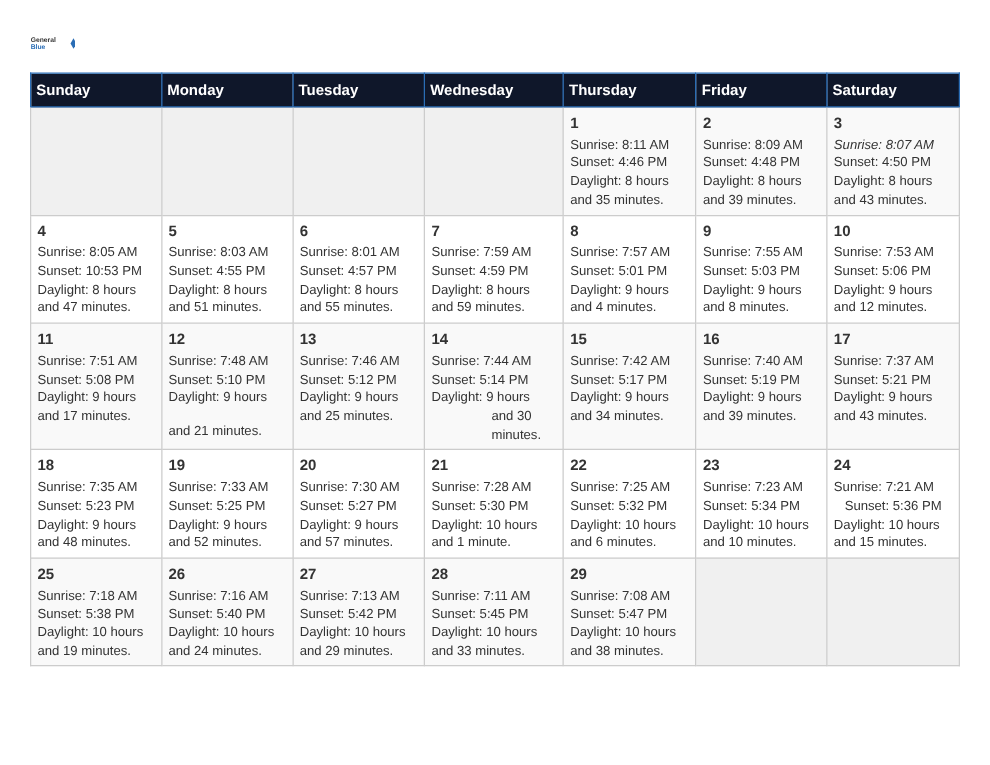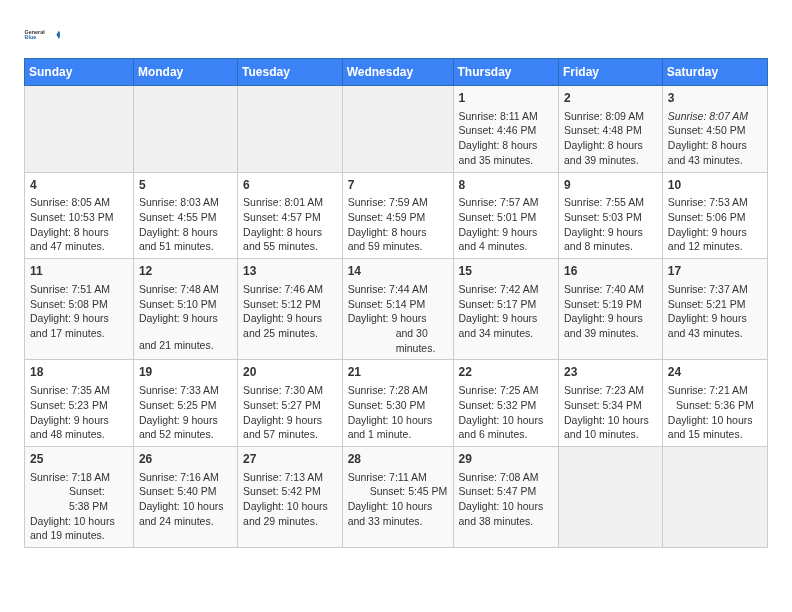--- a/index.html
+++ b/index.html
@@ -33,21 +33,21 @@
       font-size: 16px;
       color: #333;
       font-weight: normal;
     }
     table {
       width: 100%;
       border-collapse: collapse;
       font-size: 11px;
     }
     thead tr th {
-      background: #3b82f6;
+      background: #0f172a;
       color: #fff;
       padding: 6px 4px;
       text-align: left;
       font-size: 12px;
       font-weight: bold;
       border: 1px solid #2a6db5;
     }
     tbody tr td {
       border: 1px solid #ccc;
       vertical-align: top;
@@ -281,42 +281,42 @@
           <span style="display: block;">Sunrise: 7:21 AM</span>
           <span style="display: block; text-align: center;">Sunset: 5:36 PM</span>
           <span style="display: block;">Daylight: 10 hours</span>
           <span style="display: block;">and 15 minutes.</span>
         </td>
       </tr>
       <tr>
         <td>
           <span class="day-number">25</span>
           <span style="display: block;">Sunrise: 7:18 AM</span>
-          <span style="display: block; margin-left: 39px;">Sunset: 5:38 PM</span>
+          <span style="display: block;">Sunset: 5:38 PM</span>
           <span style="display: block;">Daylight: 10 hours</span>
           <span style="display: block;">and 19 minutes.</span>
         </td>
         <td>
           <span class="day-number">26</span>
           <span style="display: block;">Sunrise: 7:16 AM</span>
           <span style="display: block;">Sunset: 5:40 PM</span>
           <span style="display: block;">Daylight: 10 hours</span>
           <span style="display: block;">and 24 minutes.</span>
         </td>
         <td>
           <span class="day-number">27</span>
           <span style="display: block;">Sunrise: 7:13 AM</span>
           <span style="display: block;">Sunset: 5:42 PM</span>
           <span style="display: block;">Daylight: 10 hours</span>
           <span style="display: block;">and 29 minutes.</span>
         </td>
         <td>
           <span class="day-number">28</span>
           <span style="display: block;">Sunrise: 7:11 AM</span>
-          <span style="display: block; margin-left: 22px;">Sunset: 5:45 PM</span>
+          <span style="display: block;">Sunset: 5:45 PM</span>
           <span style="display: block;">Daylight: 10 hours</span>
           <span style="display: block;">and 33 minutes.</span>
         </td>
         <td>
           <span class="day-number">29</span>
           <span style="display: block;">Sunrise: 7:08 AM</span>
           <span style="display: block;">Sunset: 5:47 PM</span>
           <span style="display: block;">Daylight: 10 hours</span>
           <span style="display: block;">and 38 minutes.</span>
         </td>

